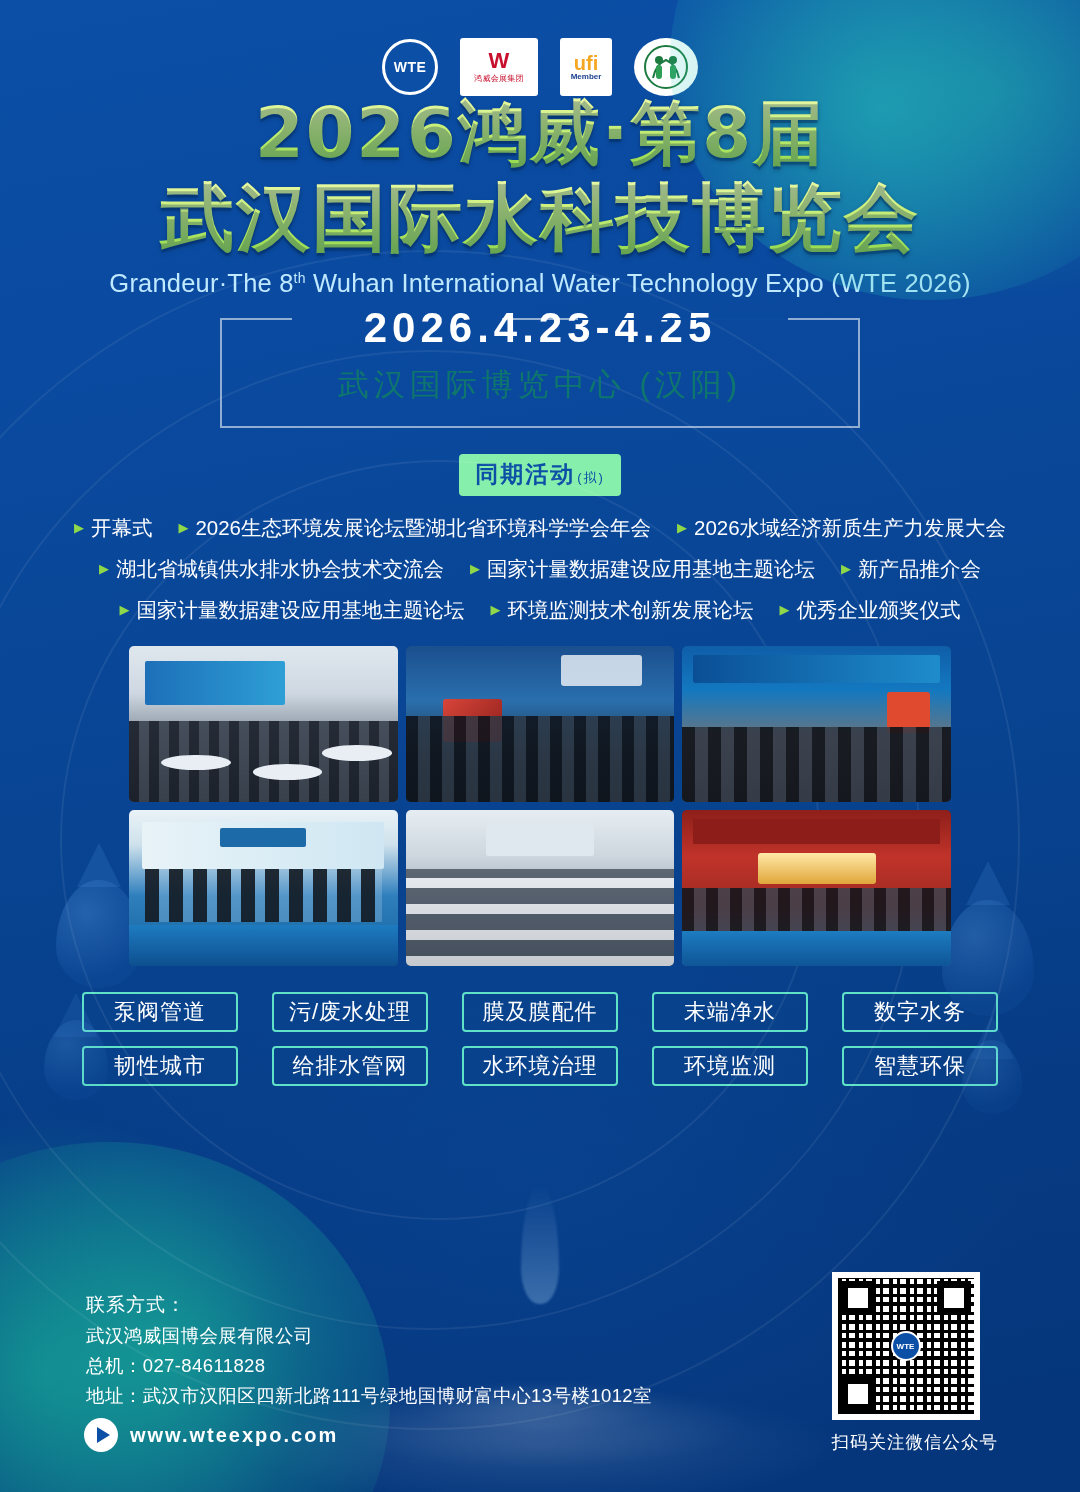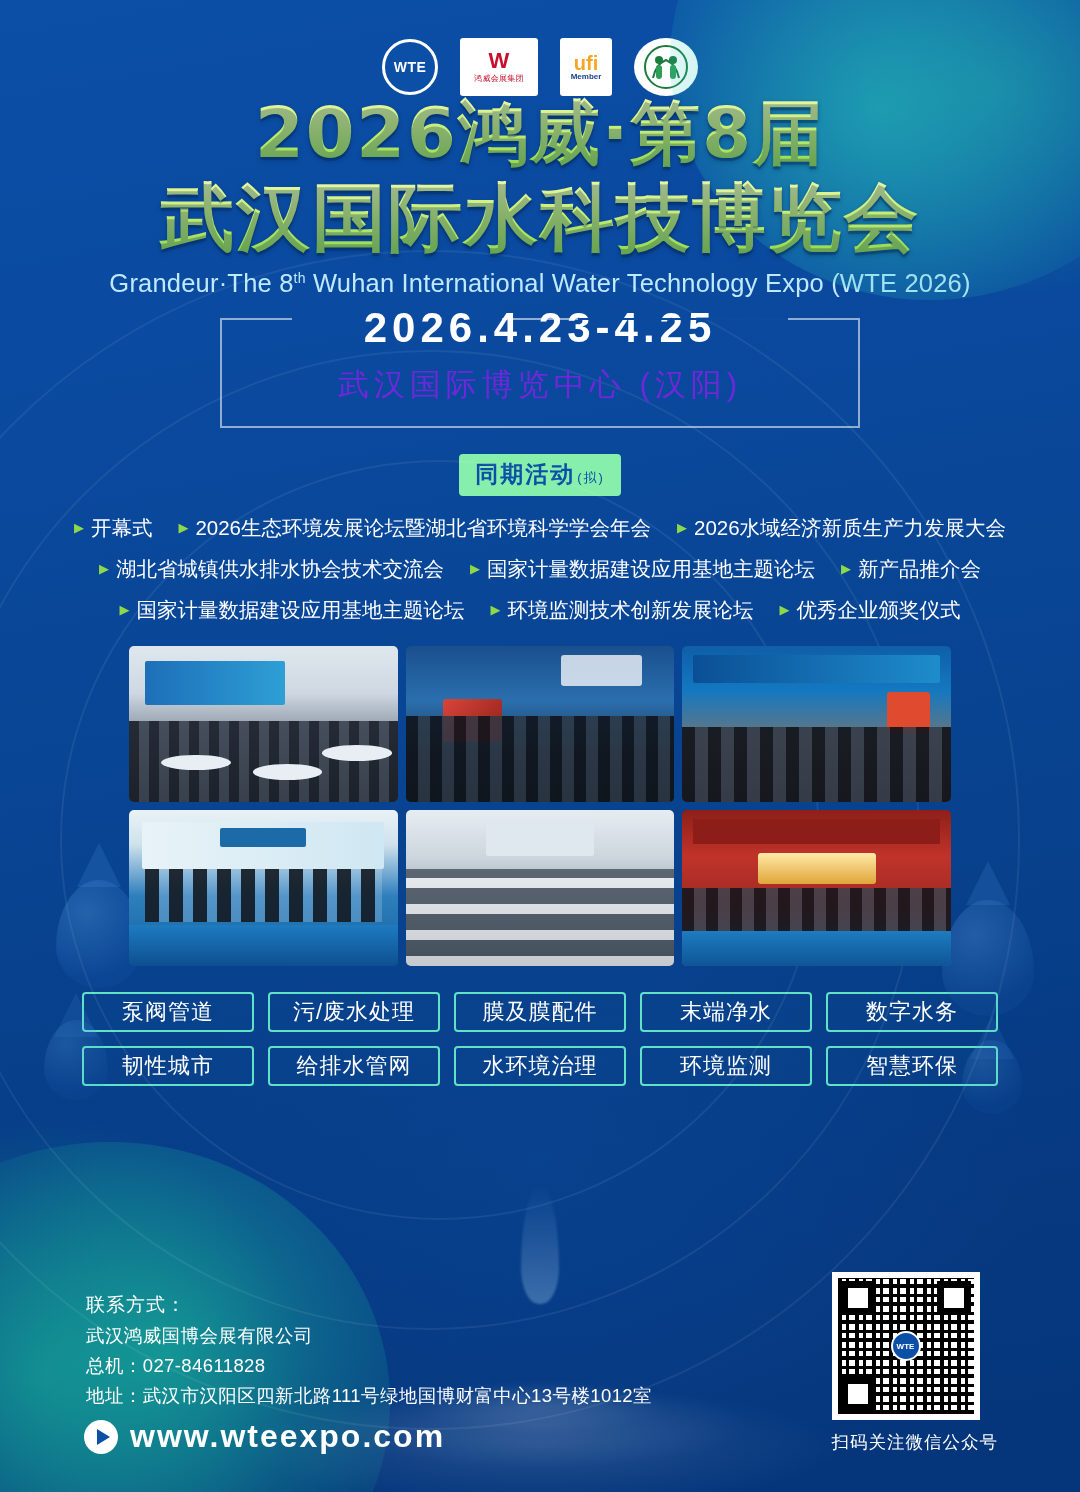--- a/index.html
+++ b/index.html
@@ -139,21 +139,21 @@
   }
   .date-wrap::before { left: 70px; width: 210px; }
   .date-wrap::after  { right: 70px; width: 210px; }
   .date-line {
     text-align: center; font-size: 42px; font-weight: bold;
     letter-spacing: 5px; color: #ffffff;
     position: relative; top: -32px; margin-bottom: -26px;
     font-family: "Liberation Sans", sans-serif;
   }
   .venue-line {
-    text-align: center; font-size: 31px; letter-spacing: 5px; color: #6d28d9;
+    text-align: center; font-size: 31px; letter-spacing: 5px; color: #0f766e;
     margin-top: 6px;
   }
 
   
   .act-badge-row { display: flex; justify-content: center; margin-top: 26px; }
   .act-badge {
     background: #86efac; color: #0b4fa6;
     font-size: 23px; font-weight: bold; letter-spacing: 2px;
     padding: 5px 16px 6px; border-radius: 4px;
     display: flex; align-items: flex-end; gap: 2px;
@@ -221,21 +221,21 @@
   .p6 .banner { position:absolute; left:4%; top:6%; width:92%; height:16%; background:#8c1d18; }
   .p6 .gold { position:absolute; left:28%; top:28%; width:44%; height:20%; background:linear-gradient(180deg,#ffe9a8,#e0a63a); border-radius:3px; }
   .p6 .crowd { position:absolute; left:0; right:0; bottom:22%; height:28%;
     background: repeating-linear-gradient(90deg, rgba(20,22,28,.9) 0 12px, rgba(60,66,78,.85) 12px 24px); }
   .p6 .strip { position:absolute; left:0; right:0; bottom:0; height:22%; background:linear-gradient(180deg,#1d7cc0,#0e5596); }
 
   
   .tags { width: 916px; margin: 26px auto 0; }
   .tag-row { display: flex; justify-content: space-between; margin-bottom: 14px; }
   .tag {
-    width: 172px; height: 40px; border: 2px solid #5fe2c8; border-radius: 4px;
+    width: 156px; height: 40px; border: 2px solid #5fe2c8; border-radius: 4px;
     display: flex; align-items: center; justify-content: center;
     font-size: 22px; color: #ffffff; letter-spacing: 1px;
     background: rgba(10,70,140,0.25);
   }
 
   
   .footer {
     position: absolute; left: 0; right: 0; bottom: 0; height: 250px;
   }
   .contact {
@@ -249,21 +249,21 @@
   }
   .play-btn {
     width: 34px; height: 34px; border-radius: 50%; background: #ffffff;
     display: flex; align-items: center; justify-content: center;
   }
   .play-btn .tri {
     width: 0; height: 0; border-left: 13px solid #0b4fa6;
     border-top: 8px solid transparent; border-bottom: 8px solid transparent;
     margin-left: 4px;
   }
-  .site-url { font-size: 32px; font-weight: bold; letter-spacing: 2px; }
+  .site-url { font-size: 20px; font-weight: bold; letter-spacing: 2px; }
   .qr-wrap { position: absolute; right: 82px; top: 30px; text-align: center; }
   .qr {
     width: 148px; height: 148px; background: #ffffff; padding: 6px;
     position: relative;
   }
   .qr-inner {
     width: 100%; height: 100%;
     background-image:
       repeating-linear-gradient(90deg, #000 0 4px, #fff 4px 8px, #000 8px 11px, #fff 11px 17px),
       repeating-linear-gradient(0deg, #000 0 4px, #fff 4px 9px, #000 9px 12px, #fff 12px 18px);

